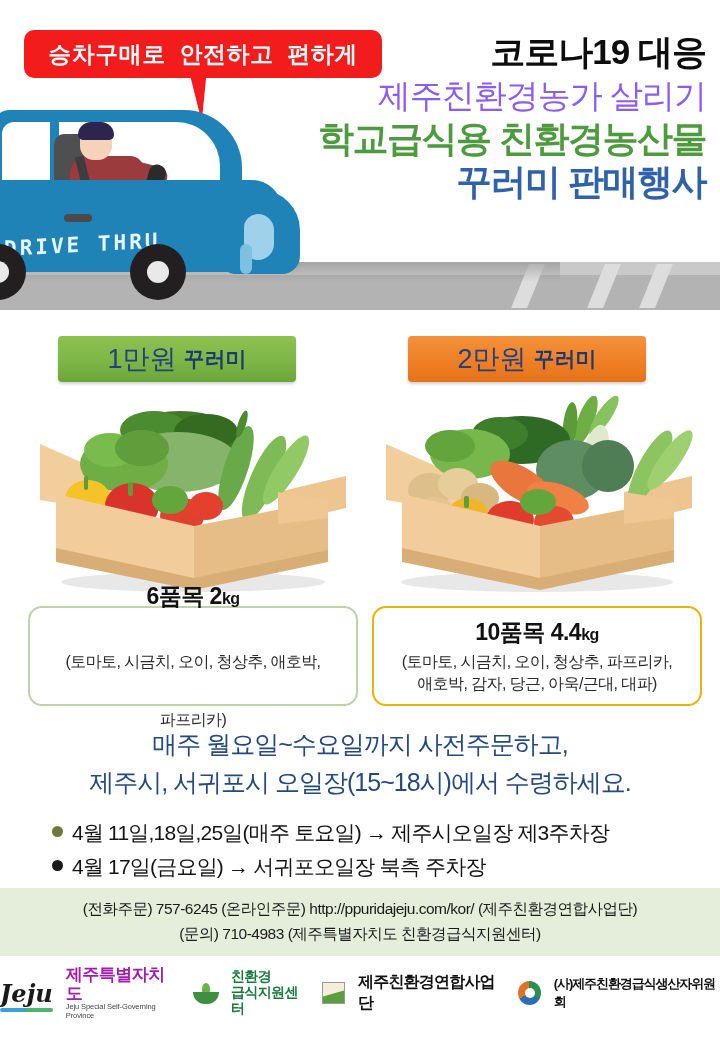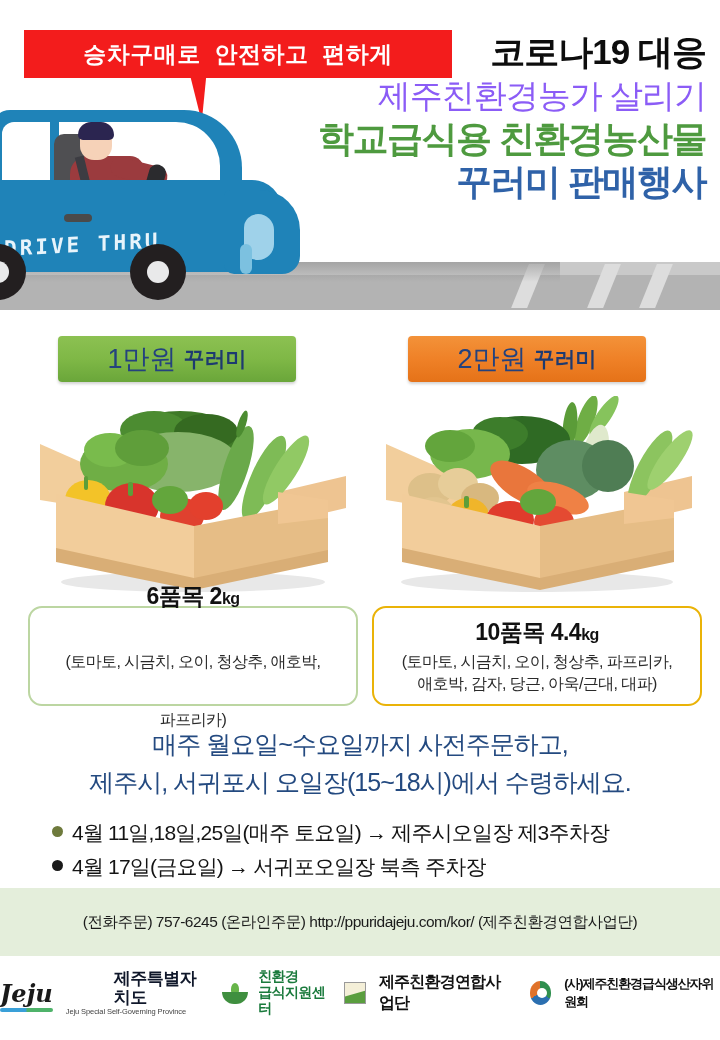--- a/index.html
+++ b/index.html
@@ -19,22 +19,22 @@
     background: #b3b3b3; overflow: hidden;
   }
   .road-top { position: absolute; left: 0; top: 0; width: 720px; height: 13px; background: #c9c9c9; }
   .road-stripe { position: absolute; top: 2px; width: 16px; height: 44px; background: #dddddd;
                  transform: skewX(-22deg); }
   .road-shadow { position:absolute; left:0; top:0; width:560px; height:20px;
                  background: linear-gradient(to bottom, rgba(120,120,120,.45), rgba(160,160,160,0)); }
 
   
   .bubble {
-    position: absolute; left: 24px; top: 30px; width: 428px; height: 48px;
-    background: #f31c1c; border-radius: 0;
+    position: absolute; left: 24px; top: 30px; width: 358px; height: 48px;
+    background: #f31c1c; border-radius: 10px;
     display: flex; align-items: center; justify-content: center;
   }
   .bubble-text {
     color: #ffffff; font-size: 23px; font-weight: bold; letter-spacing: .5px;
     white-space: pre;
   }
   .bubble-tail {
     position: absolute; left: 196px; top: 76px; width: 0; height: 0;
     border-left: 16px solid #f31c1c;
     border-bottom: 46px solid transparent;
@@ -161,21 +161,21 @@
   
   .footer { position: absolute; left: 0; top: 962px; width: 720px; height: 62px;
             display: flex; align-items: center; justify-content: center; gap: 14px; }
   .logo-unit { display: flex; align-items: center; gap: 13px; }
   .jeju-word { font-size: 24px; font-weight: bold; color: #1a1a1a;
                font-family: "DejaVu Serif", serif; font-style: italic; position: relative; }
   .jeju-underline { position: absolute; left: 0; bottom: -4px; width: 100%; height: 4px;
                     background: linear-gradient(to right, #3aa0d8 0%, #3aa0d8 48%, #4fb36a 52%, #4fb36a 100%);
                     border-radius: 2px; }
   .jeju-names { display: flex; flex-direction: column; line-height: 1.1; }
-  .jeju-kr { font-size: 17px; font-weight: bold; color: #0f172a; letter-spacing: -.5px; margin-left: 48px; }
+  .jeju-kr { font-size: 17px; font-weight: bold; color: #a21caf; letter-spacing: -.5px; }
   .jeju-en { font-size: 7.5px; color: #444; letter-spacing: -.1px; }
   .bowl-icon { width: 26px; height: 26px; position: relative; }
   .bowl { position: absolute; left: 0; bottom: 2px; width: 26px; height: 12px;
           background: #3f8f3f; border-radius: 0 0 13px 13px; }
   .sprout { position: absolute; left: 9px; bottom: 11px; width: 8px; height: 12px;
             background: #67b54a; border-radius: 50% 50% 40% 40%; }
   .two-line { display: flex; flex-direction: column; line-height: 1.12; }
   .two-line span { font-size: 14px; font-weight: bold; color: #1a7a3c; letter-spacing: -.6px; }
   .rice-icon { width: 24px; height: 22px; border: 1px solid #9a9a9a; position: relative; overflow: hidden;
                background: #f4efd8; }
@@ -361,20 +361,21 @@
       <span class="bullet-text">4월 11일,18일,25일(매주 토요일) → 제주시오일장 제3주차장</span>
     </div>
     <div class="bullet-row">
       <span class="dot black"></span>
       <span class="bullet-text">4월 17일(금요일) → 서귀포오일장 북측 주차장</span>
     </div>
   </div>
 
   <div class="contact">
     <div class="contact-line">(전화주문) 757-6245 (온라인주문) http://ppuridajeju.com/kor/ (제주친환경연합사업단)</div>
+    <div class="contact-line">(문의)  710-4983 (제주특별자치도 친환경급식지원센터)</div>
   </div>
 
   <div class="footer">
 
     <div class="logo-unit">
       <span class="jeju-word">Jeju<span class="jeju-underline"></span></span>
       <span class="jeju-names">
         <span class="jeju-kr">제주특별자치도</span>
         <span class="jeju-en">Jeju Special Self-Governing Province</span>
       </span>

